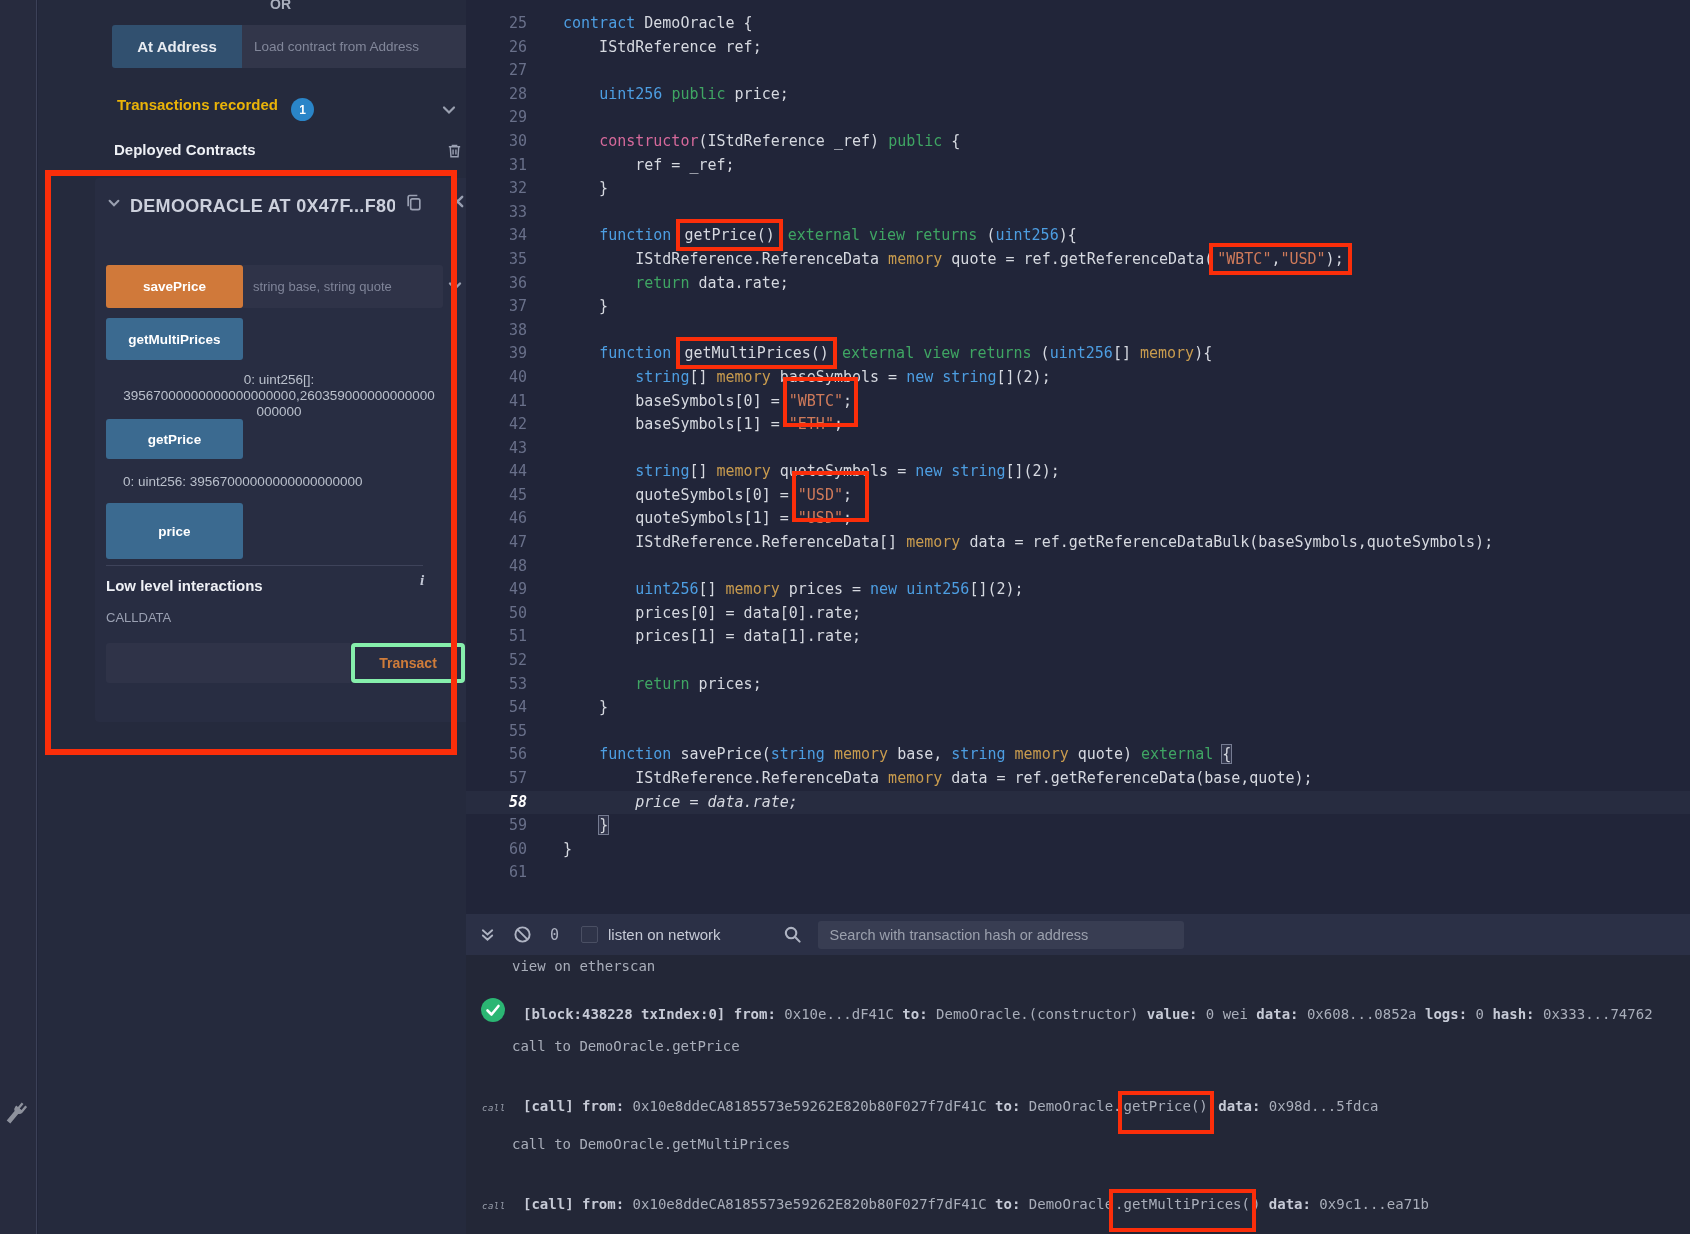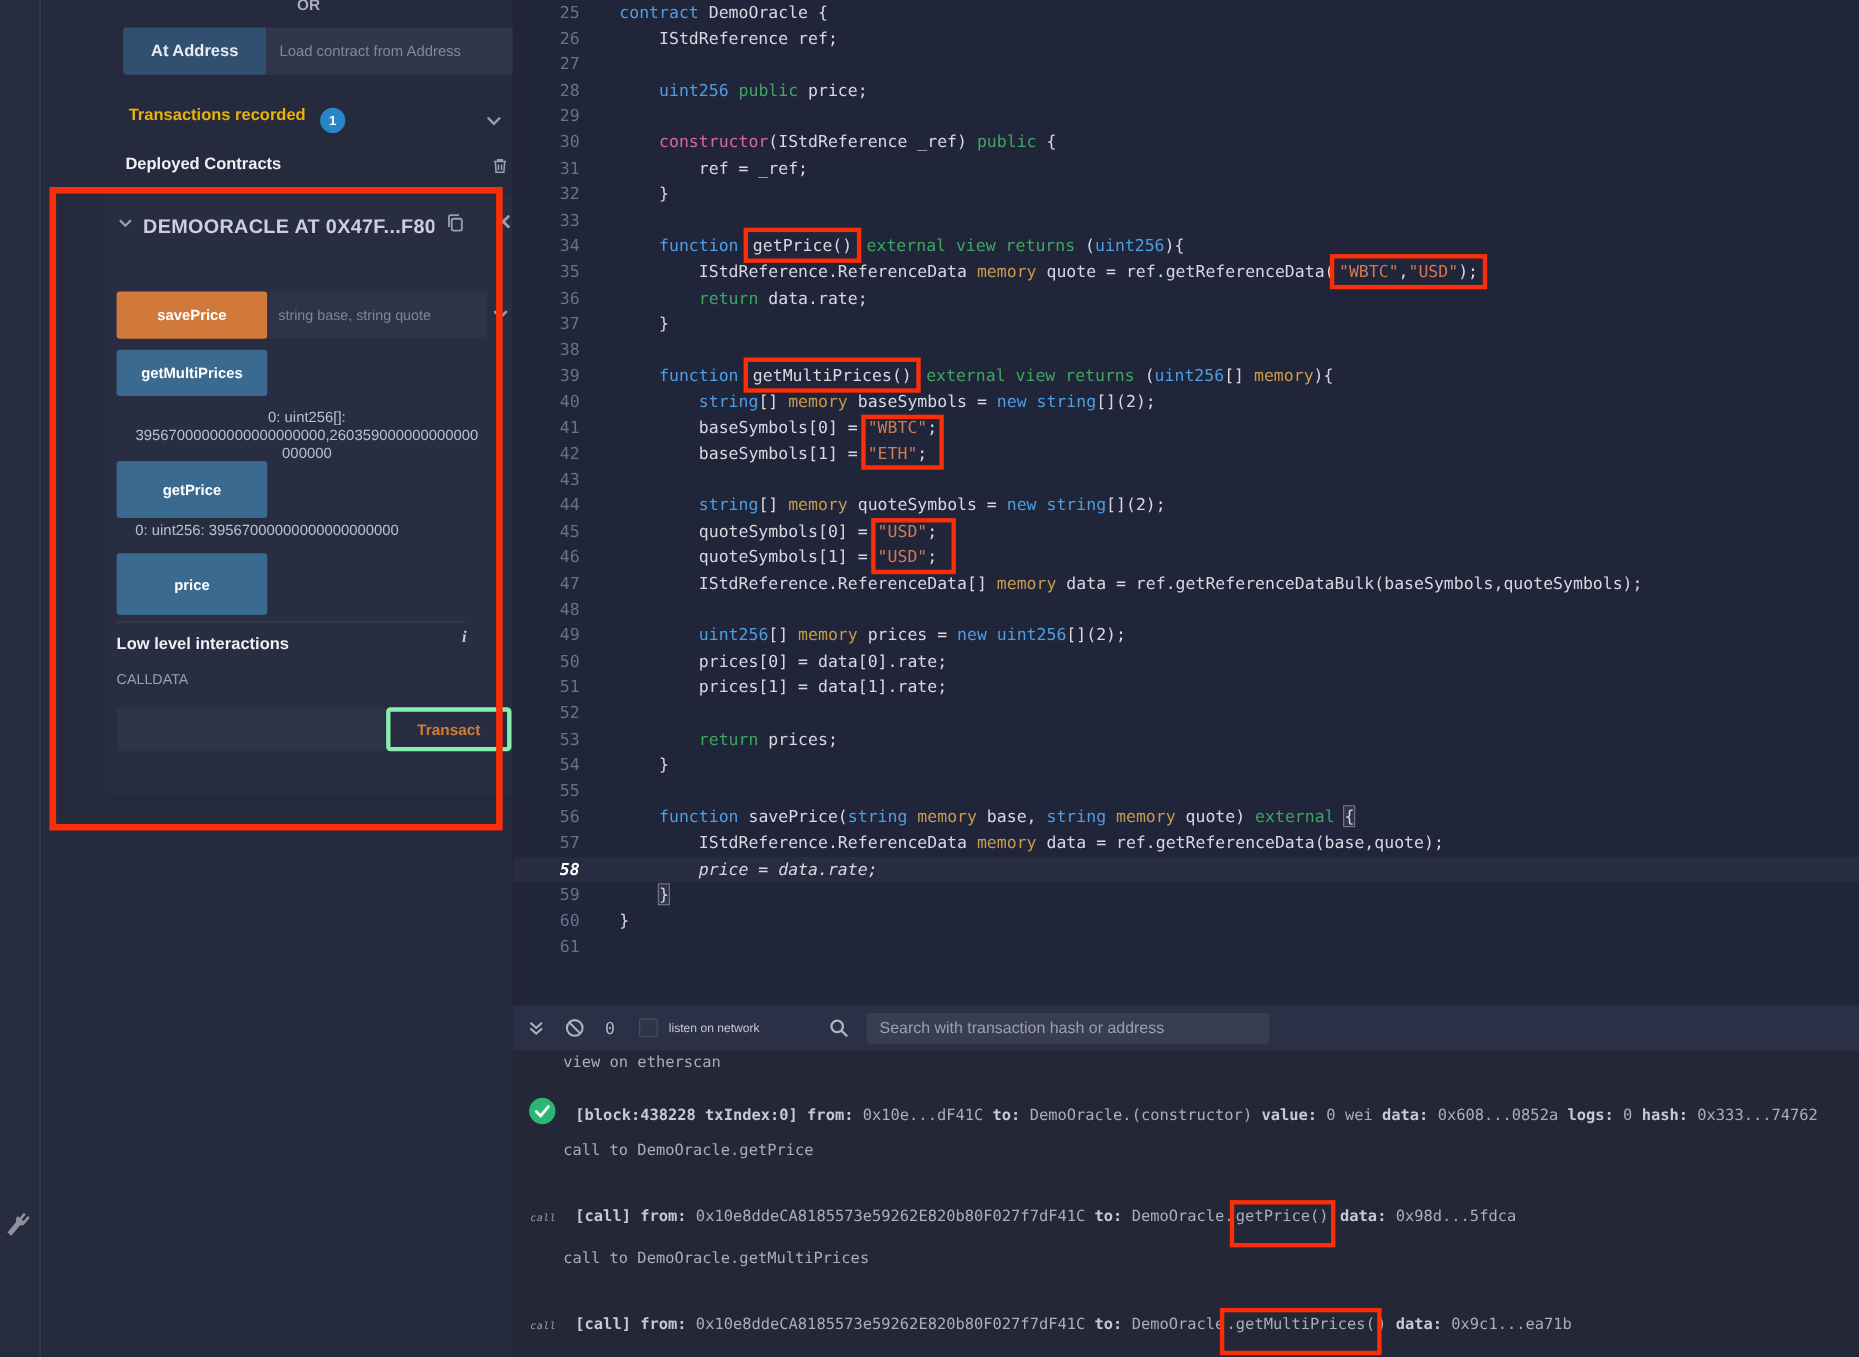--- a/index.html
+++ b/index.html
@@ -48,21 +48,21 @@
   .card-divider { left:68px; top:565px; width:317px; height:1px; background:#3e435a; }
   .lowlevel-label { left:68px; top:577px; color:#eef0f5; font-weight:bold; font-size:15px; }
   #info-icon { left:382px; top:572px; color:#c3c8d6; font-family:"Liberation Serif",serif; font-style:italic; font-weight:bold; font-size:15px; }
   .calldata-label { left:68px; top:610px; color:#9aa0b2; font-size:13px; }
   .calldata-input { left:68px; top:643px; width:244px; height:40px; background:#2f3348; border:none; border-radius:3px 0 0 3px; color:#cfd3de; padding:0 8px; }
   .transact-btn { left:313px; top:643px; width:114px; height:40px; background:transparent; border:4px solid #86efac; border-radius:4px;
       color:#cf7c3a; font-weight:bold; font-size:14px; font-family:"Liberation Sans",sans-serif; }
 
   
   #editor { left:466px; top:0; width:1224px; height:914px; background:#212539; overflow:hidden; }
-  #code-lines { padding-top:0; font-family:"DejaVu Sans Mono",monospace; font-size:15px; }
+  #code-lines { padding-top:12px; font-family:"DejaVu Sans Mono",monospace; font-size:15px; }
   .cl { display:flex; height:23.6px; line-height:23.6px; white-space:pre; }
   .cl .ln { width:61px; flex-shrink:0; text-align:right; padding-right:0; color:#69708a; }
   .cl .cd { margin-left:36px; color:#d6d9e0; }
   .cl.active { background:rgba(130,140,175,0.07);font-style:italic; }
   .cl.active .ln { color:#ffffff; font-weight:bold; }
   .tk-kw { color:#4d9ee2; }
   .tk-grn { color:#3fa563; }
   .tk-mem { color:#c89b4e; }
   .tk-str { color:#cf7a5a; }
   .tk-txt { color:#d6d9e0; }
@@ -70,21 +70,21 @@
   .tk-brk { outline:1px solid #767c92; background:rgba(120,130,160,0.18); }
   .rbox { outline:4px solid #fb2e0a; padding:3px 4px; }
 
   
   #terminal-bar { left:466px; top:914px; width:1224px; height:41px; background:#2b3046; display:flex; align-items:center; padding-left:12px; }
   #terminal-bar .tbi { color:#aeb3c2; }
   #term-dblchevron { margin-left:2px; }
   #term-block-icon { margin-left:18px; }
   .term-count { margin-left:18px; color:#aeb3c2; font-size:15px; font-family:"DejaVu Sans Mono",monospace; }
   .term-checkbox { margin-left:22px; width:17px; height:17px; border:1px solid #4a4f63; border-radius:2px; background:rgba(255,255,255,0.02); }
-  .listen-label { margin-left:10px; color:#c6cad6; font-size:11px; }
+  .listen-label { margin-left:10px; color:#c6cad6; font-size:15px; }
   #search-icon { margin-left:62px; color:#aeb3c2; }
   .search-input { margin-left:16px; width:366px; height:28px; background:#383d52; border:none; border-radius:3px; color:#cfd3de;
       font-size:14.5px; padding:0 12px; font-family:"Liberation Sans",sans-serif; }
   .search-input::placeholder { color:#9ba0ad; }
 
   #terminal-log { left:466px; top:955px; width:1224px; height:279px; background:#232737; overflow:hidden; }
   .tline { position:absolute; font-family:"DejaVu Sans Mono",monospace; font-size:14px; color:#a9aeba; white-space:pre; }
   .tline .seg-b { font-weight:bold; color:#c6cad6; }
   .tbox { outline:4px solid #fb2e0a; padding:3px 2px 16px 2px; }
   #tline-0 { left:46px; top:3px; }
@@ -161,21 +161,21 @@
     <input class="abs saveprice-input" style="left: 148px; top: 87px;" placeholder="string base, string quote">
     <div class="abs chev" style="left:352px;top:100px;">
       <svg width="16" height="16" viewBox="0 0 16 16" fill="none" stroke="currentColor" stroke-width="2.4" stroke-linecap="round">
           <polyline points="3,5.5 8,10.5 13,5.5"></polyline>
         </svg>
     </div>
 
     <button class="abs fn-btn btn-blue" style="left:11px;top:140px;">getMultiPrices</button>
     <div class="abs fn-out" style="left:28px;top:194px;">0: uint256[]: 39567000000000000000000,260359000000000000000000</div>
 
-    <button class="abs fn-btn btn-blue" style="left:11px;top:241px;height:52px;">getPrice</button>
+    <button class="abs fn-btn btn-blue" style="left:11px;top:241px;height:40px;">getPrice</button>
     <div class="abs fn-out2" style="left:28px;top:296px;">0: uint256: 39567000000000000000000</div>
 
     <button class="abs fn-btn btn-blue" style="left:11px;top:325px;height:56px;">price</button>
 
     <div class="abs card-divider" style="left:11px;top:387px;"></div>
     <div class="abs lowlevel-label" style="left:11px;top:399px;">Low level interactions</div>
     <div class="abs" id="info-icon" style="left:325px;top:394px;">i</div>
     <div class="abs calldata-label" style="left:11px;top:432px;">CALLDATA</div>
     <input class="abs calldata-input" style="left: 11px; top: 465px;">
     <button class="abs transact-btn" style="left:256px;top:465px;">Transact</button>

